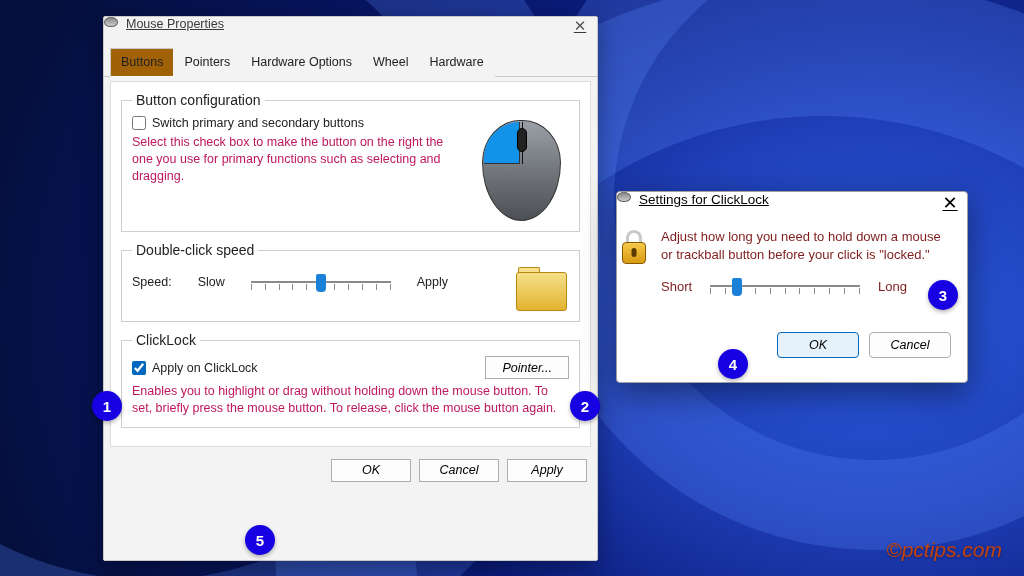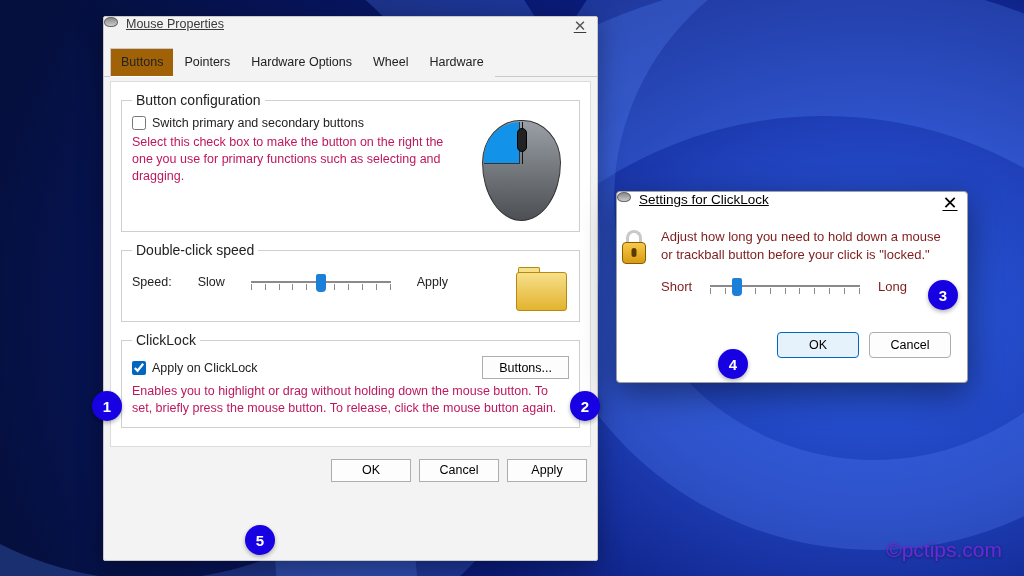--- a/index.html
+++ b/index.html
@@ -5,21 +5,21 @@
   * { box-sizing: border-box; margin: 0; padding: 0; font-family: "Segoe UI", Tahoma, sans-serif; }
   body {
     width: 1024px; height: 576px; overflow: hidden; position: relative;
     background: radial-gradient(ellipse 900px 700px at 85% 55%, #2a5be0 0%, #1f3fb8 28%, #0a1b7a 55%, #07145c 75%, #05103f 100%);
   }
   
   .swirl { position:absolute; border-radius:50%; border: 90px solid rgba(90,140,255,0.25); }
   .s1 { width:900px; height:900px; left:-300px; top:-200px; border-width:120px;}
   .s2 { width:700px; height:700px; right:-200px; top:-150px; }
   .s3 { width:1100px; height:1100px; right:-350px; bottom:-500px; border-width:140px;}
-  .watermark { position:absolute; right:22px; bottom:14px; color:#6d28d9; font-size:21px; font-weight:500; text-shadow:0 1px 3px rgba(0,0,0,.4);}
+  .watermark { position:absolute; right:22px; bottom:14px; color:#c2410c; font-size:21px; font-style:italic; font-weight:500; text-shadow:0 1px 3px rgba(0,0,0,.4);}
   .marker { position:absolute; width:30px; height:30px; background:#1700e2; color:#fff; border-radius:50%; display:flex; align-items:center; justify-content:center; font-size:15px; font-weight:600; z-index:50; box-shadow:0 2px 4px rgba(0,0,0,.3);}
 
   
   .win-main {
     position:absolute; left:103px; top:16px; width:495px; height:545px;
     background:#f3f3f3; border:1px solid #c8c8c8; border-radius:2px;
     box-shadow:0 6px 24px rgba(0,0,0,.35);
   }
   .titlebar { height:30px; display:flex; align-items:flex-start; padding:0 0; font-size:12.5px; color:#3a3a3a;text-decoration:underline; }
   .titlebar .ico { width:14px; height:10px; background:linear-gradient(#888,#ccc); border-radius:50% 50% 45% 45%; margin-right:8px; border:1px solid #666;}
@@ -42,21 +42,21 @@
   .mouse-wheel{ position:absolute; left:50%; transform:translateX(-50%); top:12px; width:10px; height:24px; background:#222; border-radius:5px; border:1px solid #000;}
   .folder-img{ width:55px; height:45px; position:relative; flex:0 0 auto; margin-left:auto;}
   .folder-back{position:absolute; inset:6px 2px 0 2px; background:linear-gradient(#f6e08a,#e3b32f); border-radius:3px; border:1px solid #b88812;}
   .folder-tab{position:absolute; top:1px; left:4px; width:22px; height:10px; background:#f6e08a; border:1px solid #b88812; border-bottom:none; border-radius:2px 2px 0 0;}
   .slider-row{ display:flex; align-items:center; gap:26px; font-size:12.5px; margin-top:6px;}
   .slider-track{ position:relative; width:140px; height:20px;}
   .track-line{ position:absolute; top:9px; left:0; right:0; height:2px; background:#8a8a8a;}
   .track-ticks{ position:absolute; top:12px; left:0; right:0; display:flex; justify-content:space-between;}
   .track-ticks i{ width:1px; height:6px; background:#8a8a8a; display:block;}
   .thumb{ position:absolute; top:2px; width:10px; height:18px; background:#1a80d8; border-radius:2px 2px 4px 4px; transform:translateX(-50%); cursor:pointer;}
-  .btn { min-width:80px; height:23px; font-size:12.5px; background:#fdfdfd; border:1px solid #adadad; cursor:pointer; padding:0 16px;}
+  .btn { min-width:80px; height:23px; font-size:12.5px; background:#fdfdfd; border:1px solid #adadad; cursor:pointer; padding:0 16px;font-style:italic;}
   .btn.primary{ border-color:#0067c0; background:#e5f1fb;}
   .dlg-buttons{ display:flex; gap:8px; justify-content:flex-end; padding:6px 10px 4px; }
   .clk-row{ display:flex; align-items:center; justify-content:space-between;}
 
   
   .win-sub {
     position:absolute; left:616px; top:191px; width:352px; height:192px;
     background:#fff; border:1px solid #a0a0a0; border-radius:4px;
     box-shadow:0 10px 34px rgba(0,0,0,.45);
   }
@@ -158,21 +158,21 @@
       </div>
     </fieldset>
 
     <fieldset>
       <legend>ClickLock</legend>
       <div class="clk-row">
         <label class="chk">
           <input type="checkbox" checked="" style="">
           <span>Apply on ClickLock</span>
         </label>
-        <button class="btn">Buttons...</button>
+        <button class="btn">Pointer...</button>
       </div>
       <div class="desc">Enables you to highlight or drag without holding down the mouse button. To set, briefly press the mouse button. To release, click the mouse button again.</div>
     </fieldset>
 
   </div>
 
   <div class="dlg-buttons">
     <button class="btn">OK</button>
     <button class="btn">Cancel</button>
     <button class="btn">Apply</button>

